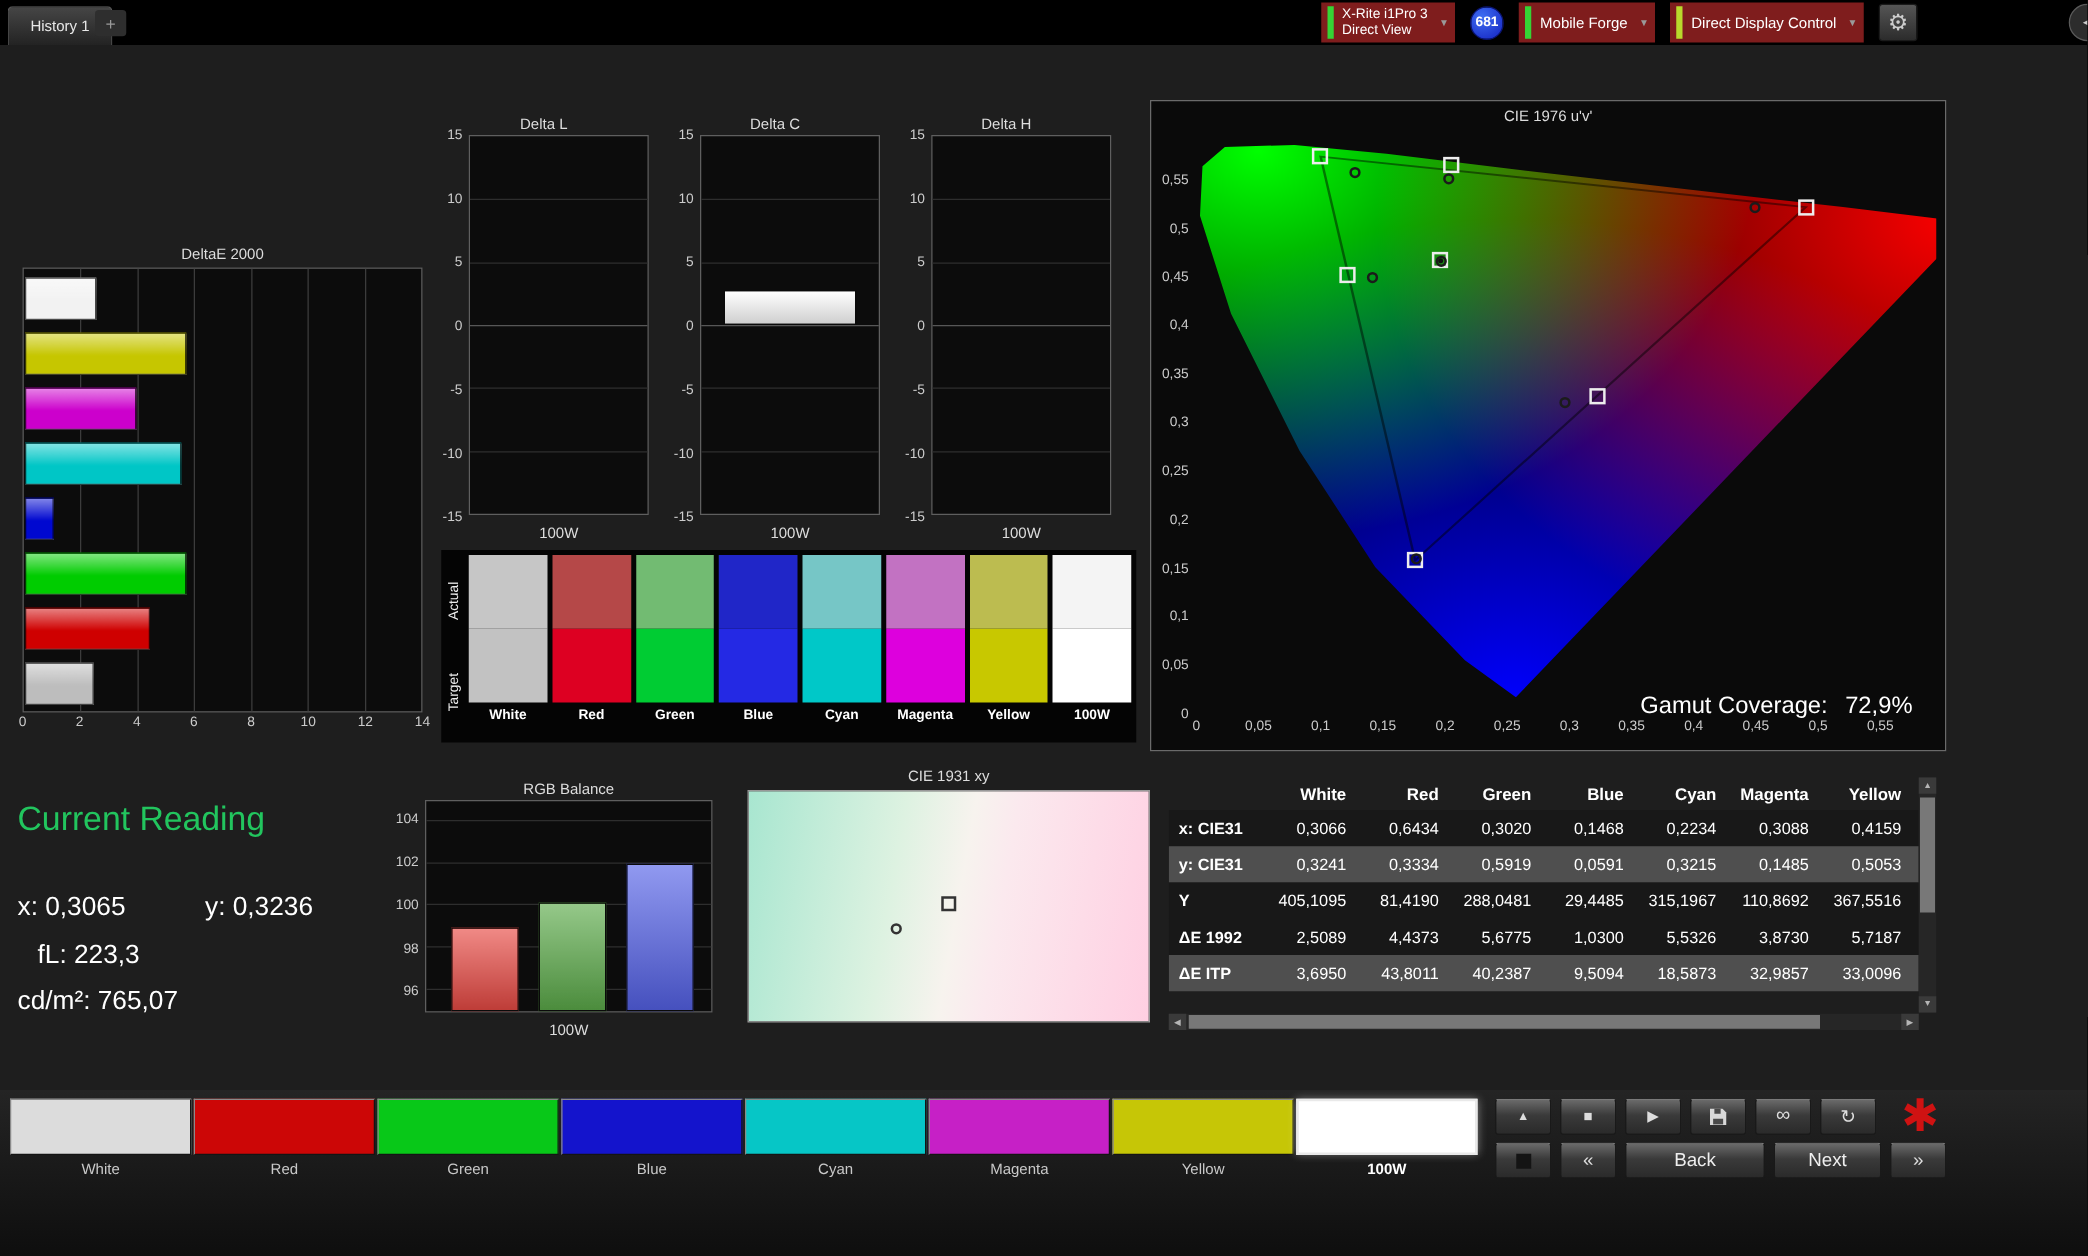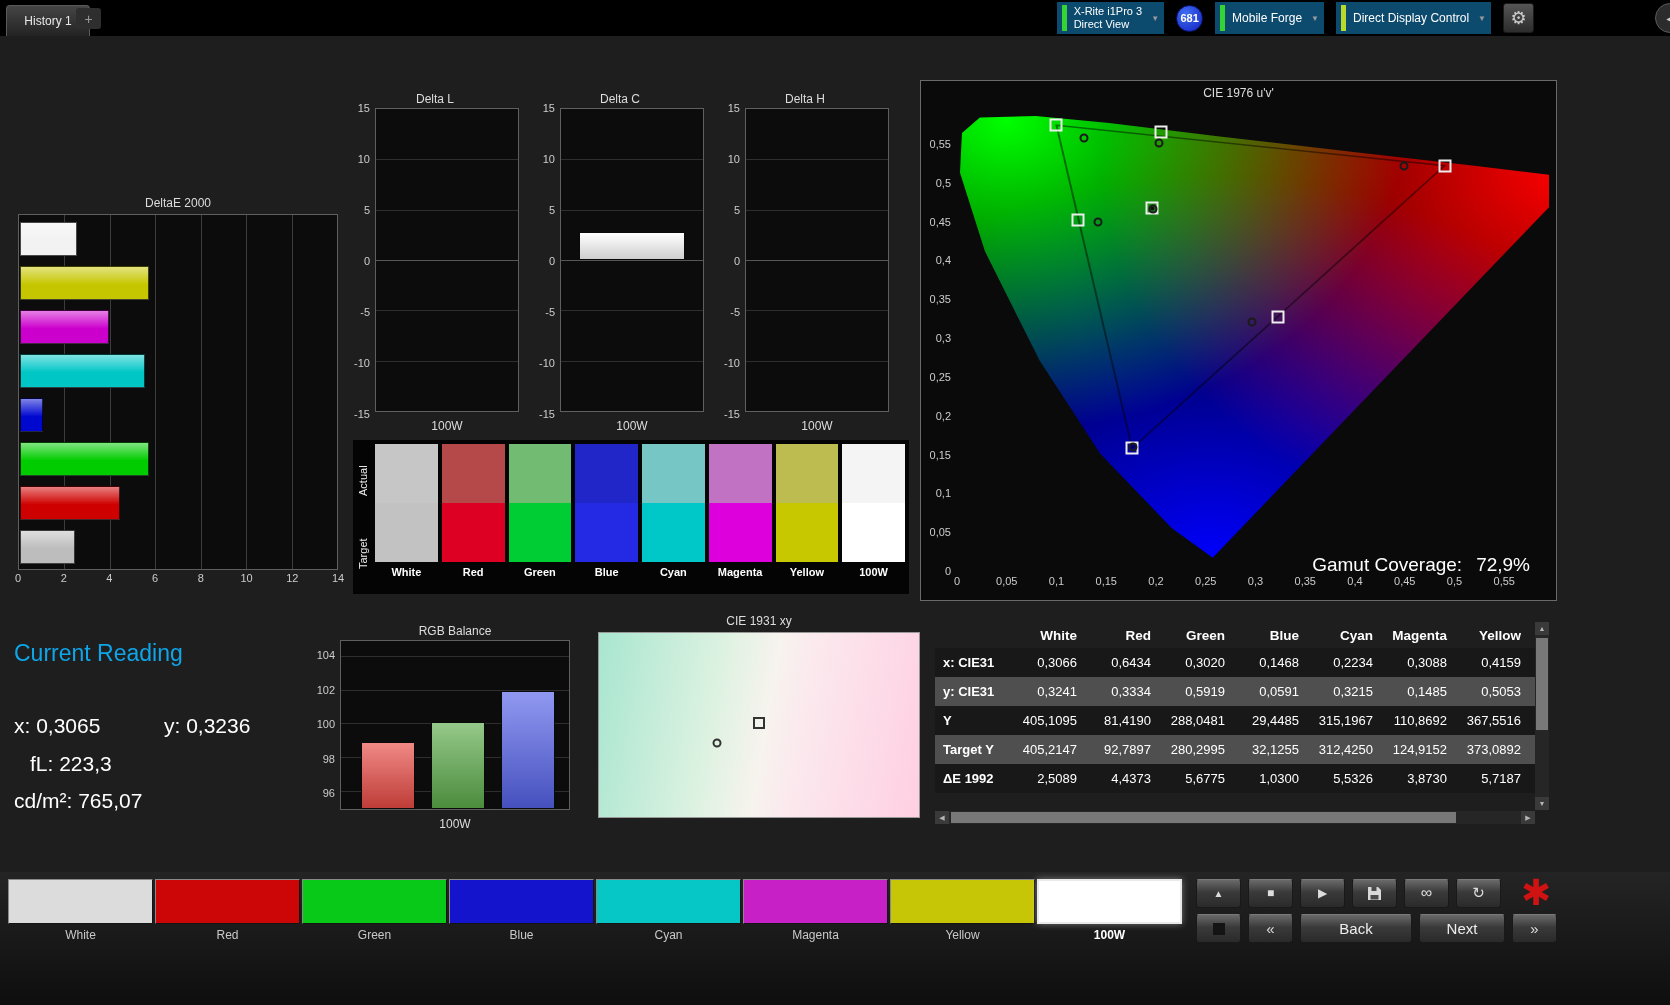--- a/index.html
+++ b/index.html
@@ -8,21 +8,21 @@
      font-family:"Liberation Sans",sans-serif;color:#fff}
 
 
 #topbar{position:absolute;left:0;top:0;width:100%;height:36px;background:#000}
 .tab{position:absolute;left:6px;top:5px;width:84px;height:31px;background:linear-gradient(#454545,#232323);
      border:1px solid #5a5a5a;border-bottom:none;border-radius:4px 4px 0 0;color:#e8e8e8;font-size:12px;
      display:flex;align-items:center;justify-content:center}
 .addtab{position:absolute;left:76px;top:8px;width:25px;height:21px;background:#2e2e2e;border-radius:3px;
      color:#999;font-size:14px;display:flex;align-items:center;justify-content:center}
 .tr-cluster{position:absolute;right:136px;top:0;height:36px;display:flex;align-items:center;gap:12px}
-.dd{display:flex;align-items:center;gap:7px;height:32px;padding:2px 5px;background:#0c4a6e;cursor:pointer}
+.dd{display:flex;align-items:center;gap:7px;height:32px;padding:2px 5px;background:#7f1d1d;cursor:pointer}
 .statusbar{width:5px;height:26px;background:#35d435}
 .statusbar.yellow{background:#b9d92c}
 .dd-text{font-size:12px;color:#fff;line-height:13px;white-space:nowrap}
 .dd-text.two span{display:block;font-size:11px}
 .chev{font-size:8px;color:#9a9a9a;margin-left:2px}
 .badge{width:27px;height:27px;border-radius:50%;background:radial-gradient(circle at 35% 30%,#3e6df2,#1322c0);
      border:1px solid #0a1470;color:#fff;font-size:11px;font-weight:bold;display:flex;align-items:center;justify-content:center}
 .iconbtn{width:31px;height:30px;background:linear-gradient(#555,#2c2c2c);border:1px solid #1a1a1a;border-radius:3px;
      display:flex;align-items:center;justify-content:center;color:#ccc;font-size:18px}
 .halfdisc{position:absolute;right:-15px;top:3px;width:30px;height:30px;border-radius:50%;background:#2c2c2c;
@@ -83,21 +83,21 @@
 
 
 #cie1931{position:absolute;left:598px;top:614px;width:322px}
 #cie31box{position:relative;height:186px;margin-top:2px;border:1px solid #999;
   background:linear-gradient(100deg,#a8e6d0 0%,#ddf2e1 36%,#f7f3ee 52%,#fbe9ee 62%,#ffcfe2 100%)}
 .sq31{position:absolute;width:12px;height:12px;border:2px solid #333;transform:translate(-50%,-50%)}
 .ci31{position:absolute;width:9px;height:9px;border:2px solid #333;border-radius:50%;transform:translate(-50%,-50%)}
 
 
 #reading{position:absolute;left:14px;top:640px;width:310px}
-#reading .rd-title{font-size:23px;font-weight:300;color:#0ea5e9}
+#reading .rd-title{font-size:27px;font-weight:300;color:#22c55e}
 .rd-line{position:absolute;font-size:21px;color:#fff}
 
 
 #table-wrap{position:absolute;left:935px;top:622px;width:614px}
 .t-main{display:flex}
 #tbl{width:600px;height:188px;overflow:hidden}
 .trow{display:flex;height:29px}
 .trow.thead{height:26px}
 .tc{width:74px;font-size:13px;color:#fff;display:flex;align-items:center;justify-content:flex-end;padding-right:14px}
 .tc.lab{width:82px;font-weight:bold;justify-content:flex-start;padding-left:8px}
@@ -475,40 +475,40 @@
           <div class="trow dark">
             <div class="tc lab">Y</div>
             <div class="tc num">405,1095</div>
             <div class="tc num">81,4190</div>
             <div class="tc num">288,0481</div>
             <div class="tc num">29,4485</div>
             <div class="tc num">315,1967</div>
             <div class="tc num">110,8692</div>
             <div class="tc num">367,5516</div>
           </div>
-          <div class="trow light">
-            <div class="tc lab">Target Y</div>
-            <div class="tc num">405,2147</div>
-            <div class="tc num">92,7897</div>
-            <div class="tc num">280,2995</div>
-            <div class="tc num">32,1255</div>
-            <div class="tc num">312,4250</div>
-            <div class="tc num">124,9152</div>
-            <div class="tc num">373,0892</div>
-          </div>
           <div class="trow dark">
             <div class="tc lab">ΔE 1992</div>
             <div class="tc num">2,5089</div>
             <div class="tc num">4,4373</div>
             <div class="tc num">5,6775</div>
             <div class="tc num">1,0300</div>
             <div class="tc num">5,5326</div>
             <div class="tc num">3,8730</div>
             <div class="tc num">5,7187</div>
           </div>
+          <div class="trow light">
+            <div class="tc lab">ΔE ITP</div>
+            <div class="tc num">3,6950</div>
+            <div class="tc num">43,8011</div>
+            <div class="tc num">40,2387</div>
+            <div class="tc num">9,5094</div>
+            <div class="tc num">18,5873</div>
+            <div class="tc num">32,9857</div>
+            <div class="tc num">33,0096</div>
+          </div>
         </div>
       <div id="vscroll">
         <div class="sarr">▲</div>
         <div class="sthumb"></div>
         <div class="sarr bottom">▼</div>
       </div>
     </div>
     <div id="hscroll">
       <div class="sarr">◀</div>
       <div class="sthumb"></div>

